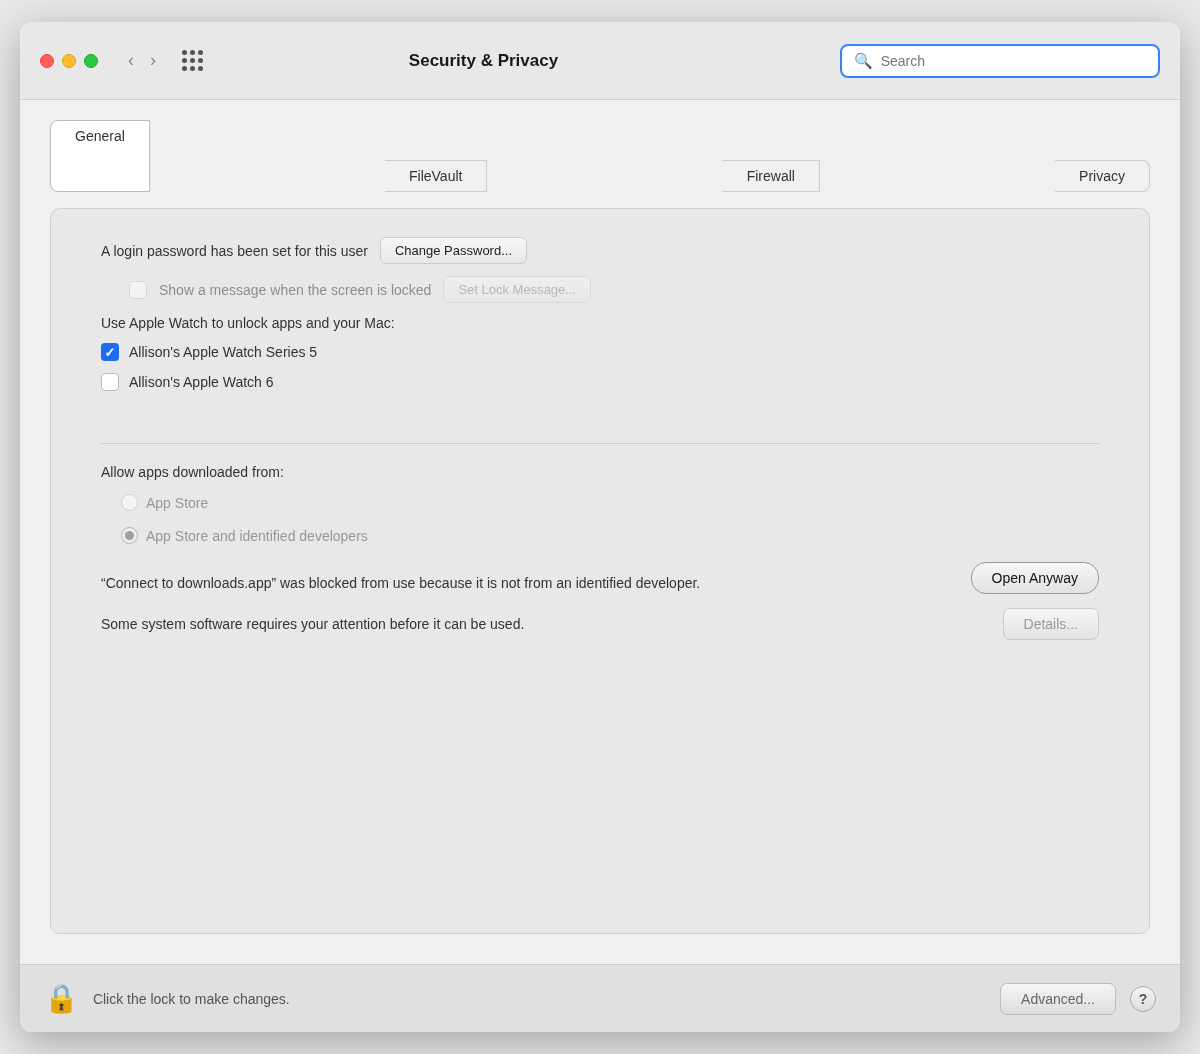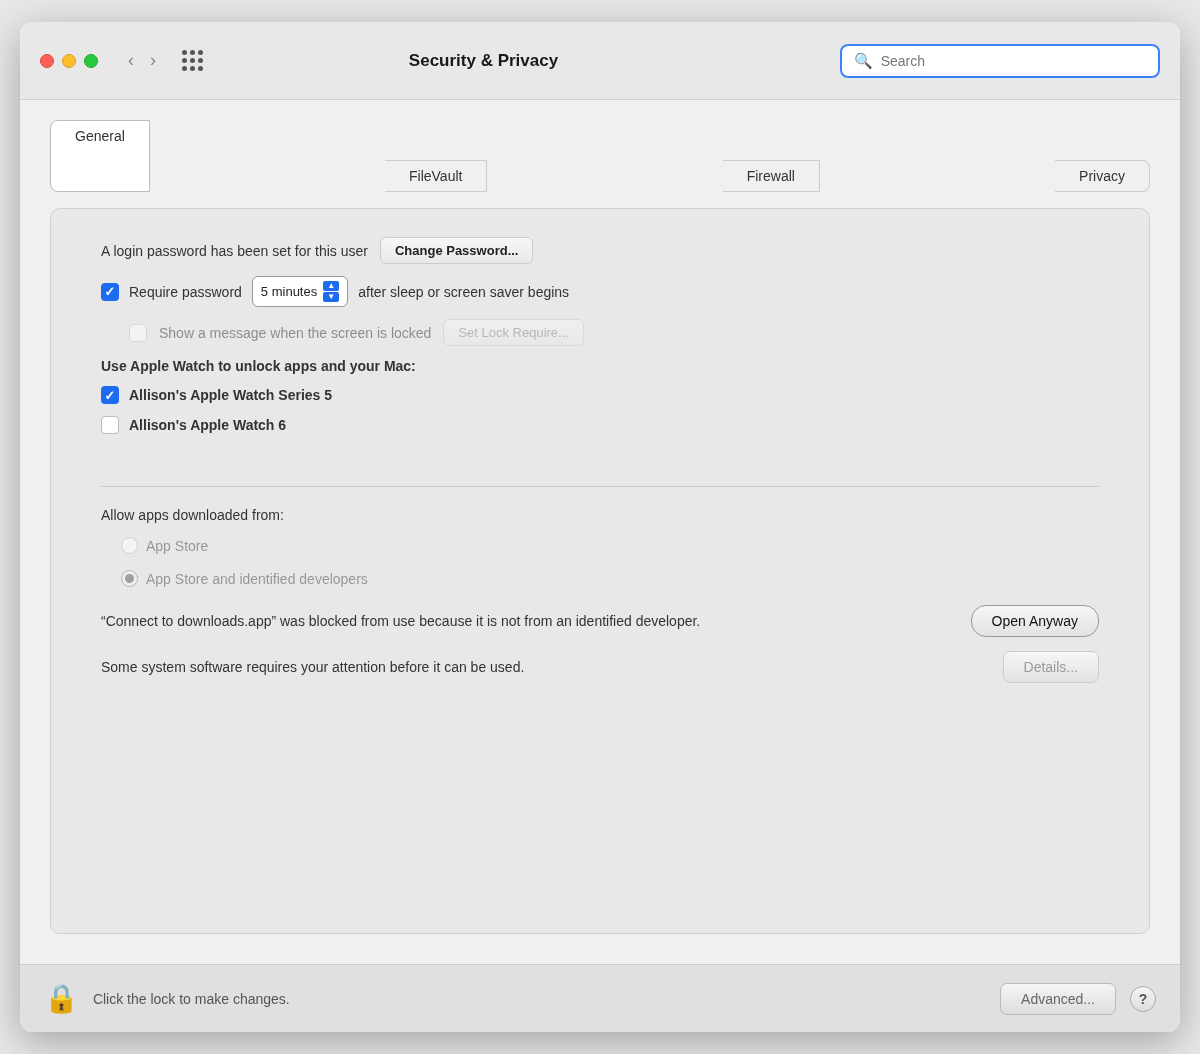--- a/index.html
+++ b/index.html
@@ -150,21 +150,20 @@
       color: #333;
     }
     .btn-change {
       padding: 5px 14px;
       border: 1px solid #ccc;
       border-radius: 6px;
       background: linear-gradient(180deg, #f7f7f7 0%, #e8e8e8 100%);
       font-size: 13px;
       cursor: pointer;
       color: #222;
-      font-weight: bold;
     }
     .require-row {
       display: flex;
       align-items: center;
       gap: 10px;
       margin-left: 0;
     }
     .checkbox-blue {
       width: 18px;
       height: 18px;
@@ -239,21 +238,20 @@
       border-radius: 6px;
       background: linear-gradient(180deg, #f7f7f7 0%, #e8e8e8 100%);
       font-size: 13px;
       cursor: not-allowed;
       color: #888;
     }
     .apple-watch-section {
       display: flex;
       flex-direction: column;
       gap: 12px;
-      font-weight: bold;
     }
     .watch-title {
       font-size: 14px;
       color: #333;
     }
     .watch-item {
       display: flex;
       align-items: center;
       gap: 10px;
       margin-left: 0;
@@ -306,21 +304,21 @@
       height: 9px;
       border-radius: 50%;
       background: #666;
     }
     .radio-label {
       font-size: 14px;
       color: #555;
     }
     .blocked-row {
       display: flex;
-      align-items: center;
+      align-items: flex-end;
       gap: 20px;
       margin-top: 4px;
     }
     .blocked-text {
       flex: 1;
       font-size: 14px;
       color: #333;
       line-height: 1.5;
     }
     .btn-open-anyway {
@@ -450,37 +448,25 @@
 
     <div class="panel">
 
       <div class="section-top">
 
         <div class="row-inline">
           <span class="label-text">A login password has been set for this user</span>
           <button class="btn-change">Change Password...</button>
         </div>
 
-        <div class="require-row">
-          <div class="checkbox-blue"></div>
-          <span class="label-text">Require password</span>
-          <div class="dropdown-minutes">
-            <span>5 minutes</span>
-            <div class="stepper">
-              <div class="stepper-btn">▲</div>
-              <div class="stepper-btn">▼</div>
-            </div>
-          </div>
-          <span class="label-text">after sleep or screen saver begins</span>
-        </div>
 
         <div class="lock-msg-row">
           <div class="checkbox-empty"></div>
           <span class="label-text">Show a message when the screen is locked</span>
-          <button class="btn-lock-msg">Set Lock Require...</button>
+          <button class="btn-lock-msg">Set Lock Message...</button>
         </div>
 
         <div class="apple-watch-section">
           <span class="watch-title">Use Apple Watch to unlock apps and your Mac:</span>
           <div class="watch-item">
             <div class="checkbox-blue"></div>
             <span class="label-text">Allison's Apple Watch Series 5</span>
           </div>
           <div class="watch-item">
             <div class="checkbox-empty"></div>

